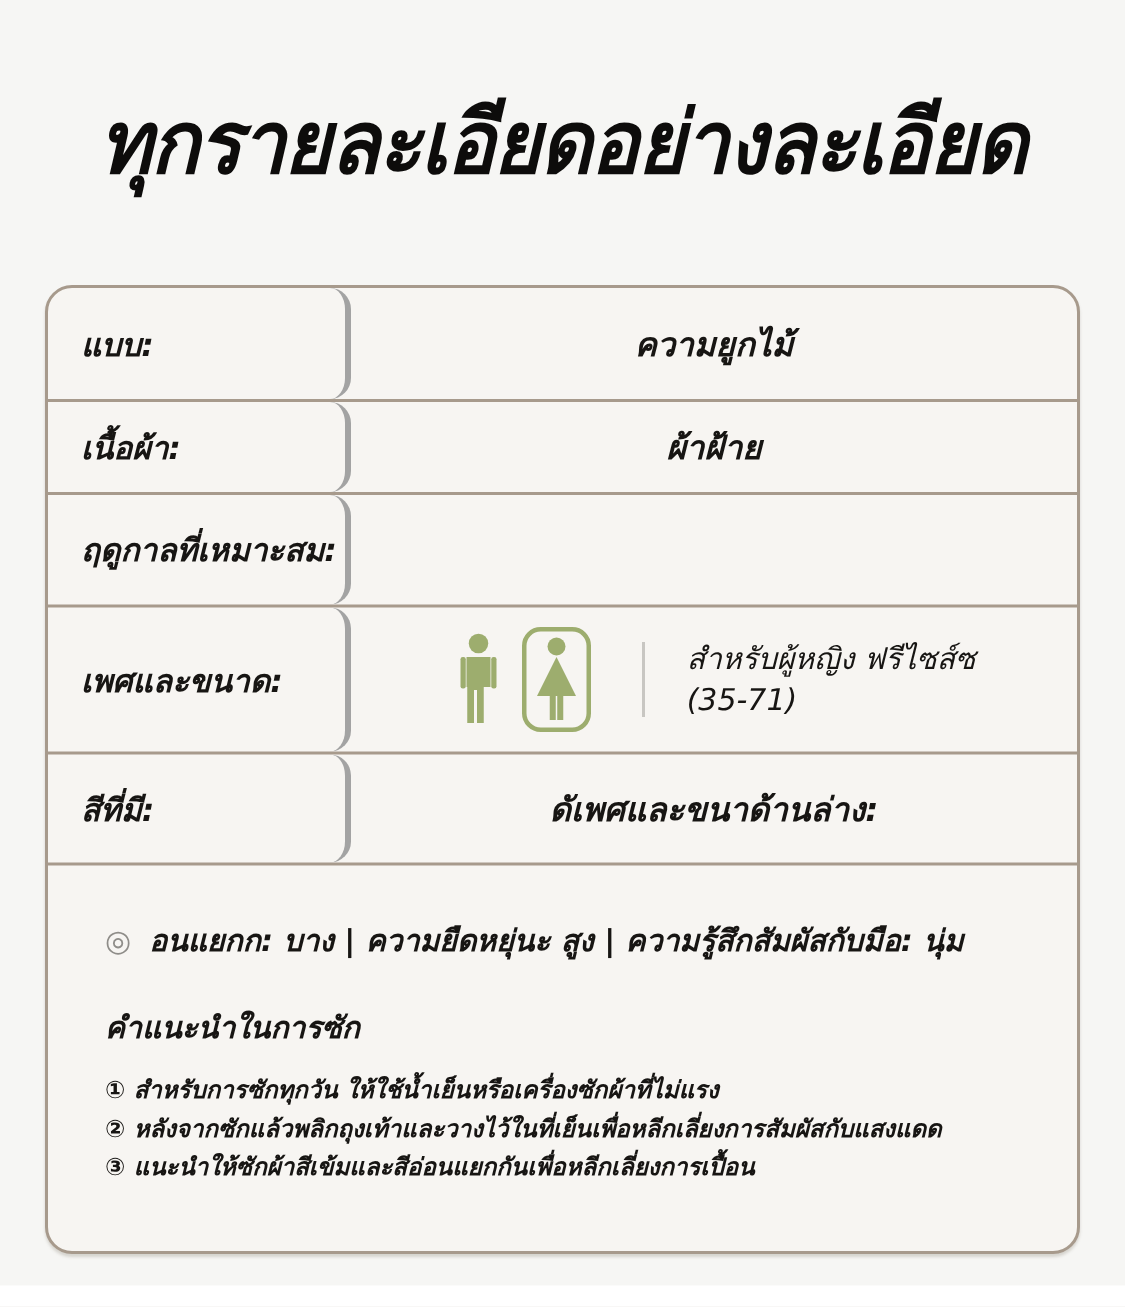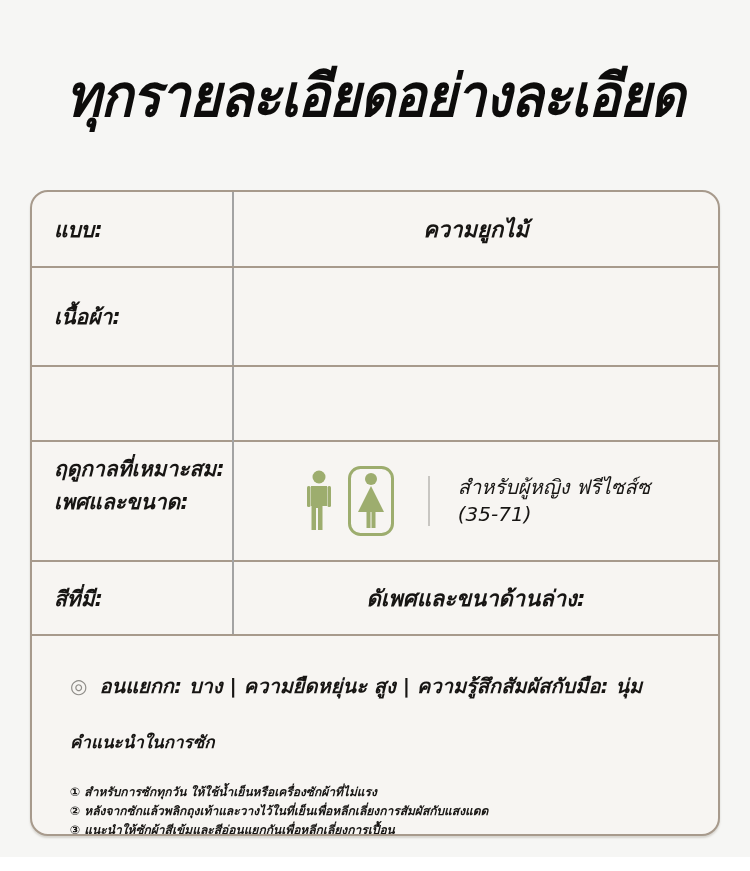--- a/index.html
+++ b/index.html
@@ -39,35 +39,36 @@
     overflow: hidden;
     box-sizing: border-box;
     box-shadow: 0 2px 2px rgba(120,110,95,0.25);
   }
   .row {
     display: flex;
     border-bottom: 2px solid #a79a8c;
     box-sizing: border-box;
   }
   .row-1 { height: 76px; }
-  .row-2 { height: 99px; }
-  .row-3 { height: 75px; flex-direction: column; }
-  .row-4 { height: 120px; justify-content: flex-end; }
+  .row-2 { height: 62px; }
+  .row-3 { height: 75px; }
+  .row-4 { height: 98px; justify-content: flex-end; }
   .row-5 { height: 74px; }
   .cell-label {
     width: 202px;
     flex: 0 0 202px;
-    border-right: 2px solid #a3a3a3;
+    border-right: 4px solid #a3a3a3;
     box-sizing: border-box;
     display: flex;
     align-items: center;
     padding-left: 22px;
     font-size: 21px;
     font-weight: 800;
     font-style: italic;
+    border-radius: 14px;
   }
   .cell-value {
     flex: 1;
     display: flex;
     align-items: center;
     justify-content: center;
     font-size: 22px;
     font-weight: 800;
     font-style: italic;
     text-align: center;
@@ -104,27 +105,27 @@
     font-style: italic;
   }
   .bullseye {
     color: #8f8d89;
     font-size: 20px;
     font-style: normal;
     font-weight: 400;
   }
   .care-heading {
     margin-top: 26px;
-    font-size: 17px;
+    font-size: 20px;
     font-weight: 900;
     font-style: italic;
   }
   .care-list {
-    margin-top: 28px;
-    font-size: 12px;
+    margin-top: 13px;
+    font-size: 16px;
     font-weight: 600;
     font-style: italic;
     line-height: 1.6;
   }
   .care-item { white-space: nowrap; }
   .bottom-strip {
     position: absolute;
     left: 0;
     bottom: 0;
     width: 750px;
@@ -143,20 +144,21 @@
 
 <div class="card">
 
   <div class="row row-1">
     <div class="cell-label">แบบ:</div>
     <div class="cell-value">ความยูกไม้</div>
   </div>
 
   <div class="row row-2">
     <div class="cell-label">เนื้อผ้า:</div>
+    <div class="cell-value">ผ้าฝ้าย</div>
   </div>
 
   <div class="row row-3">
     <div class="cell-label">ฤดูกาลที่เหมาะสม:</div>
   </div>
 
   <div class="row row-4">
     <div class="cell-label">เพศและขนาด:</div>
     <div class="cell-value">
       <div class="gender-wrap">

